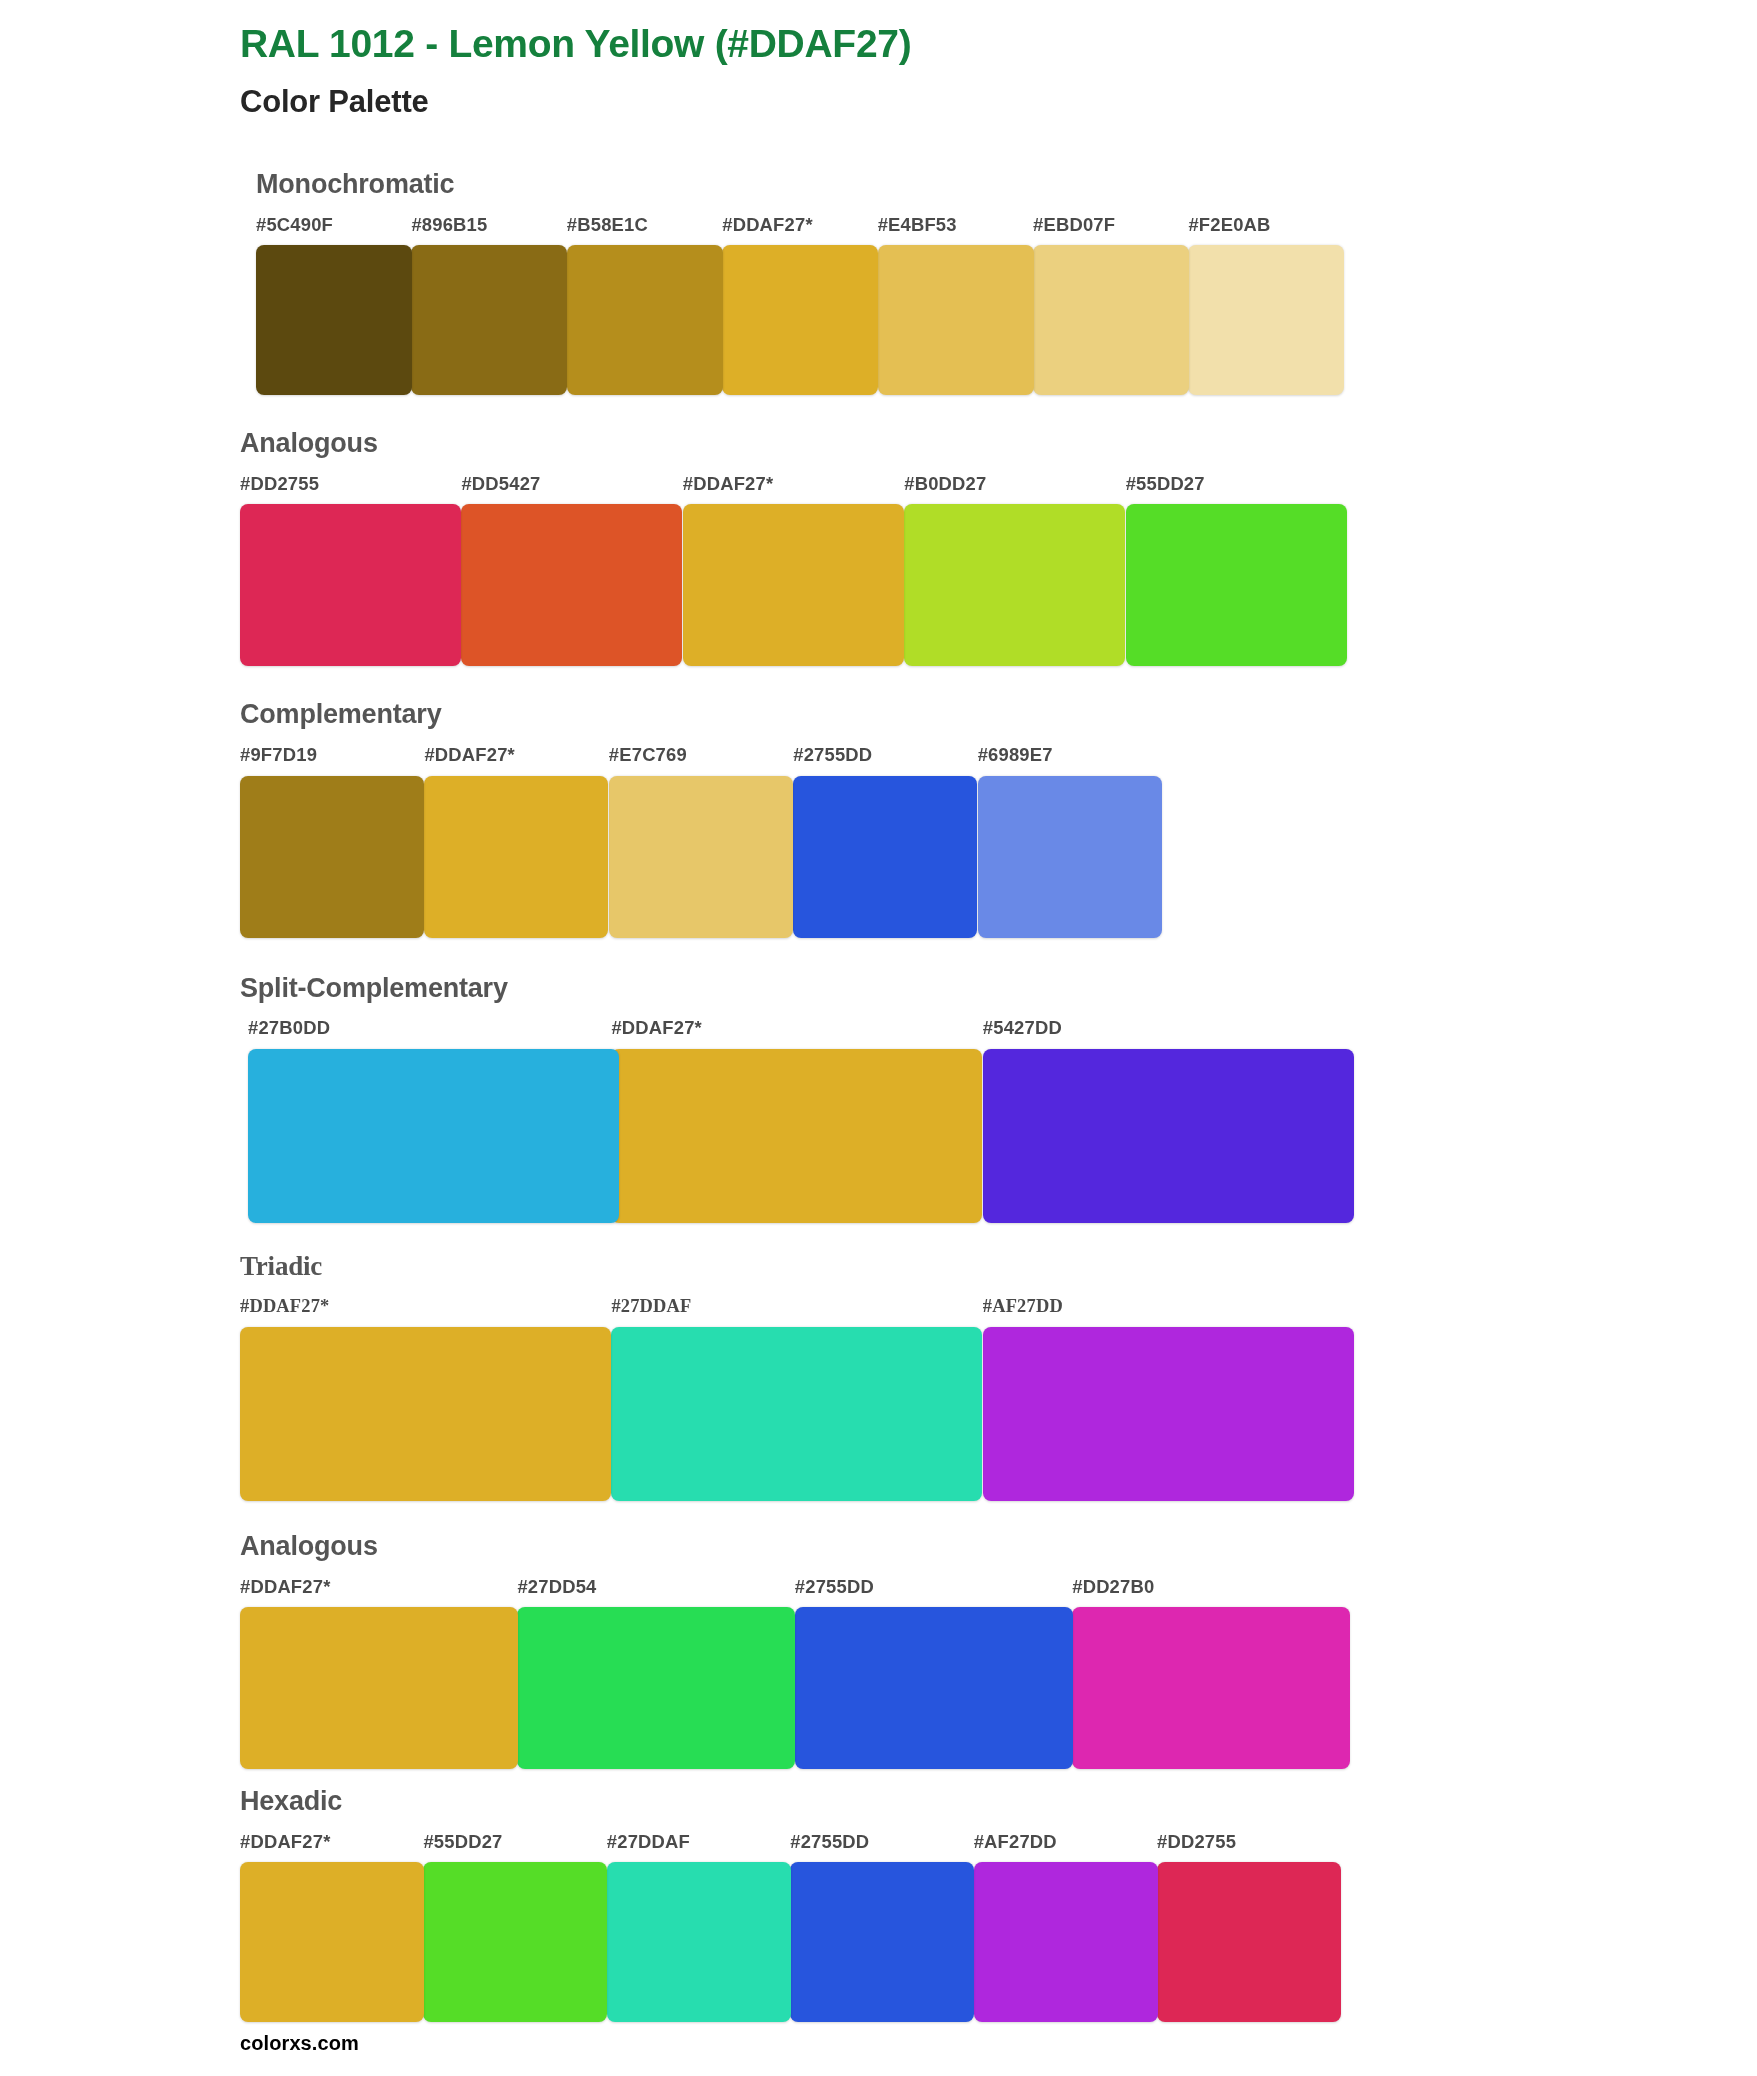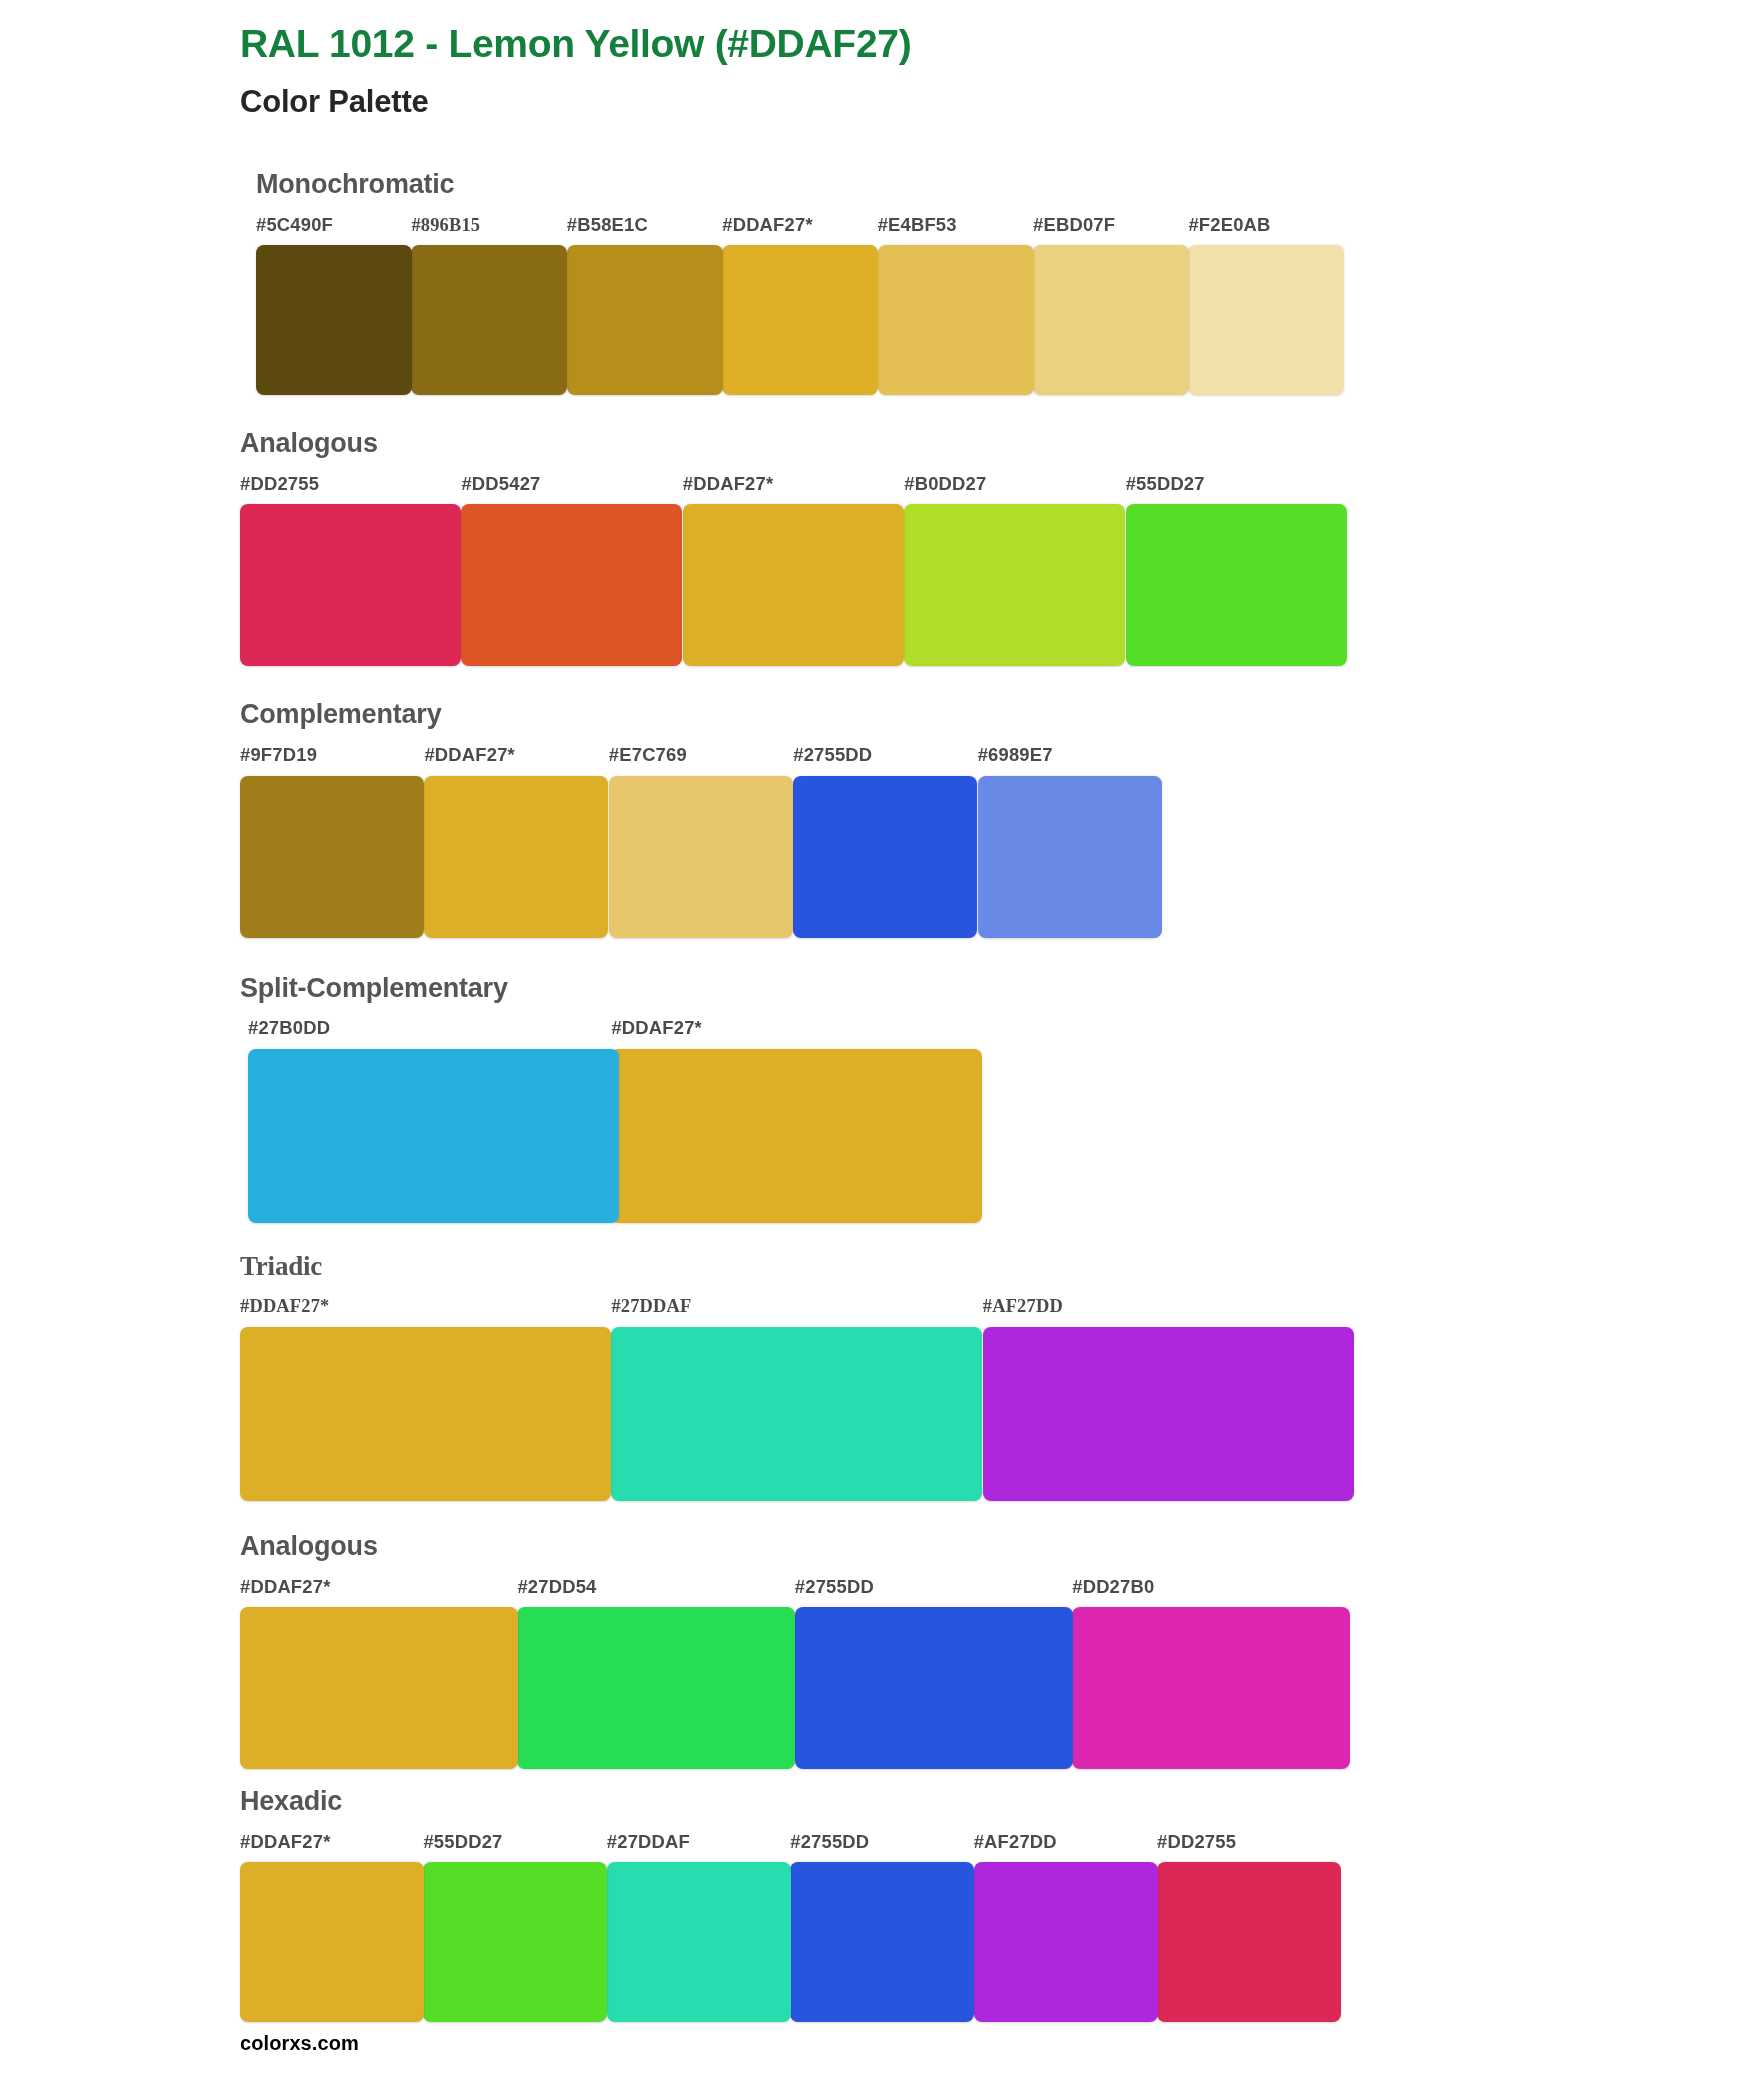--- a/index.html
+++ b/index.html
@@ -135,21 +135,21 @@
   </div>
 
   <div class="sections">
       <div class="section sec-mono">
         <div class="section-heading">Monochromatic</div>
         <div class="swatch-row">
           <div class="swatch" style="width: 165px; margin-right: -9.6px; z-index: 7;">
             <div class="swatch-label">#5C490F</div>
             <div class="swatch-chip" style="background: rgb(92, 73, 15); width: 156px;"></div>
           </div>
-          <div class="swatch" style="width: 165px; margin-right: -9.6px; z-index: 6; font-family: Liberation Serif, serif;">
+          <div class="swatch" style="width: 165px; margin-right: -9.6px; z-index: 6;">
             <div class="swatch-label">#896B15</div>
             <div class="swatch-chip" style="background: rgb(137, 107, 21); width: 156px;"></div>
           </div>
           <div class="swatch" style="width: 165px; margin-right: -9.6px; z-index: 5;">
             <div class="swatch-label">#B58E1C</div>
             <div class="swatch-chip" style="background: rgb(181, 142, 28); width: 156px;"></div>
           </div>
           <div class="swatch" style="width: 165px; margin-right: -9.6px; z-index: 4;">
             <div class="swatch-label">#DDAF27*</div>
             <div class="swatch-chip" style="background: rgb(221, 175, 39); width: 156px;"></div>
@@ -222,20 +222,24 @@
         <div class="section-heading">Split-Complementary</div>
         <div class="swatch-row">
           <div class="swatch" style="width: 381px; margin-right: -9.6px; z-index: 3; padding-left: 8px;">
             <div class="swatch-label">#27B0DD</div>
             <div class="swatch-chip" style="background: rgb(39, 176, 221); width: 371px;"></div>
           </div>
           <div class="swatch" style="width: 381px; margin-right: -9.6px; z-index: 2;">
             <div class="swatch-label">#DDAF27*</div>
             <div class="swatch-chip" style="background: rgb(221, 175, 39); width: 371px;"></div>
           </div>
+          <div class="swatch" style="width: 381px; margin-right: -9.6px; z-index: 1;">
+            <div class="swatch-label">#5427DD</div>
+            <div class="swatch-chip" style="background: rgb(84, 39, 221); width: 371px;"></div>
+          </div>
         </div>
       </div>
       <div class="section sec-triad">
         <div class="section-heading">Triadic</div>
         <div class="swatch-row">
           <div class="swatch" style="width: 381px; margin-right: -9.6px; z-index: 3;">
             <div class="swatch-label">#DDAF27*</div>
             <div class="swatch-chip" style="background: rgb(221, 175, 39); width: 371px;"></div>
           </div>
           <div class="swatch" style="width: 381px; margin-right: -9.6px; z-index: 2;">

